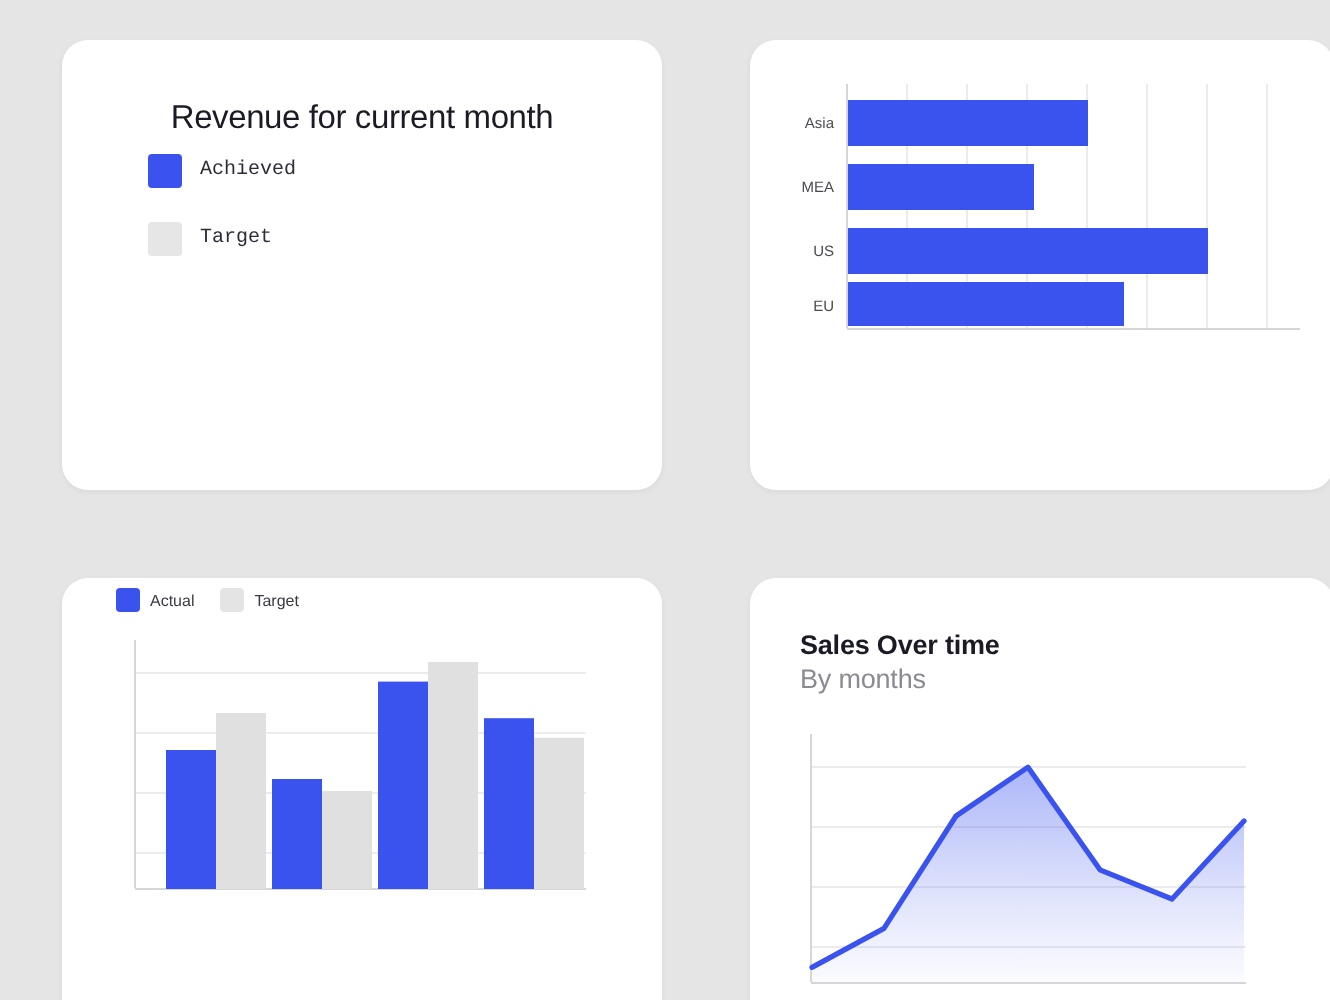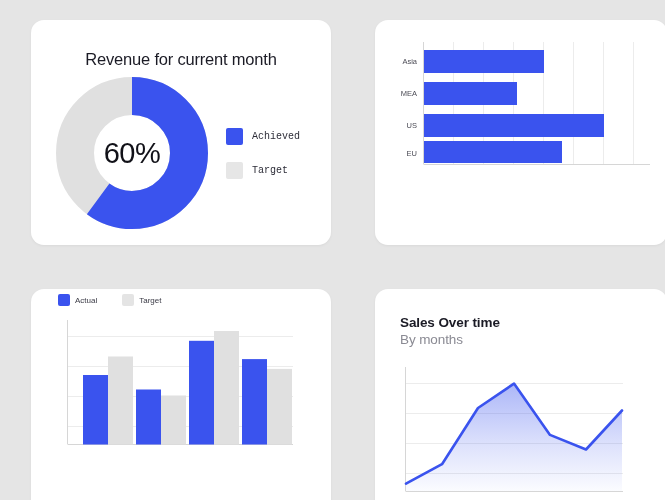--- a/index.html
+++ b/index.html
@@ -63,48 +63,39 @@
   .head-solo { padding: 26px 0 0 30px; }
   .head-solo .t1 { font-size: 14.5px; color: #1b1b25; letter-spacing: -0.2px; }
 
   
   .hbar-area { position: relative; margin: 14px 0 0 0; }
   .hbar-area svg { display: block; }
   .hb-lab { font-size: 7.5px; fill: #4b4b55; }
 
   
   .legend-h { display: flex; align-items: center; padding: 5px 0 0 27px; }
-  .legend-h .lg-item { display: flex; align-items: center; margin-right: 25px; }
+  .legend-h .lg-item { display: flex; align-items: center; margin-right: 13px; }
   .sw-s { width: 12px; height: 12px; border-radius: 2px; margin-right: 5px; }
   .lg-label-s { font-size: 8px; color: #3a3a45; }
   .col-area { margin-top: 8px; }
   .col-area svg { display: block; }
 
   
   .line-area { margin-top: 14px; }
   .line-area svg { display: block; }
 </style>
 </head>
 <body>
 
 <div class="dashboard">
 
   <div class="card">
     <div class="c1-title">Revenue for current month</div>
 
     <div class="donut-row">
-      <div class="donut-wrap">
-        <svg width="152" height="152" viewBox="0 0 152 152">
-
-          <circle cx="76" cy="76" r="57" fill="none" stroke="#e0e0e0" stroke-width="38"></circle>
-
-          <circle cx="76" cy="76" r="57" fill="none" stroke="#3a53ee" stroke-width="38" stroke-dasharray="214.99 358.32" transform="rotate(-90 76 76)"></circle>
-        </svg>
-        <div class="donut-center">60%</div>
-      </div>
 
       <div class="legend-v">
         <div class="lg-item">
           <span class="sw" style="background:#3a53ee"></span>
           <span class="lg-label">Achieved</span>
         </div>
         <div class="lg-item">
           <span class="sw" style="background:#e6e6e6"></span>
           <span class="lg-label">Target</span>
         </div>

